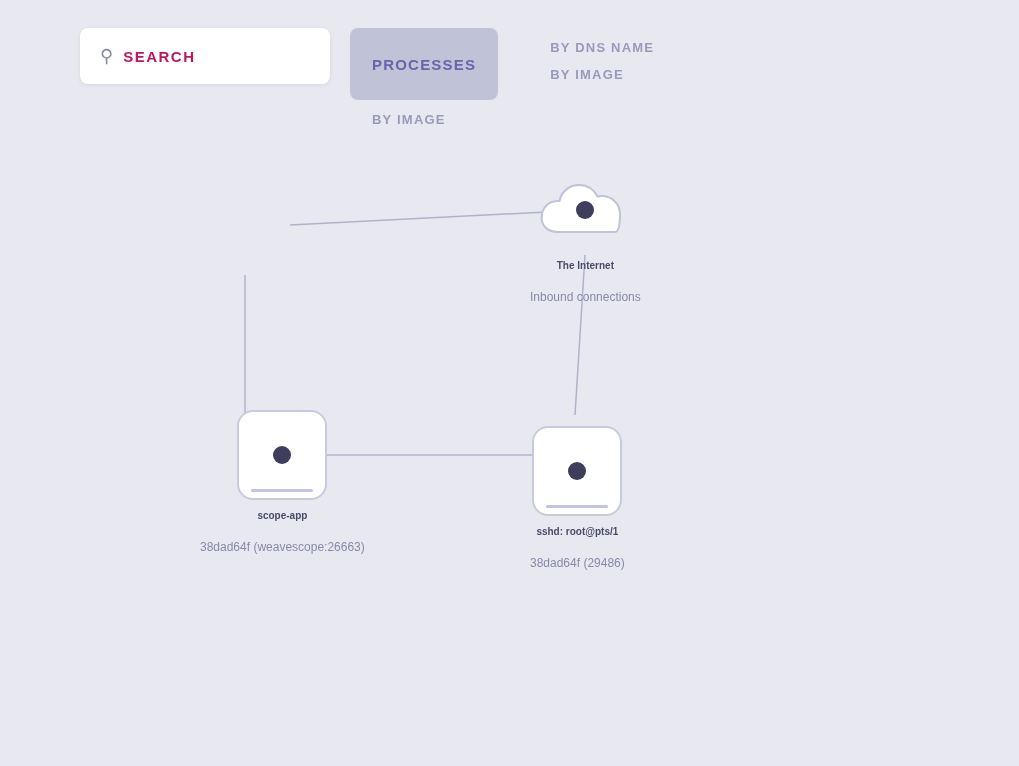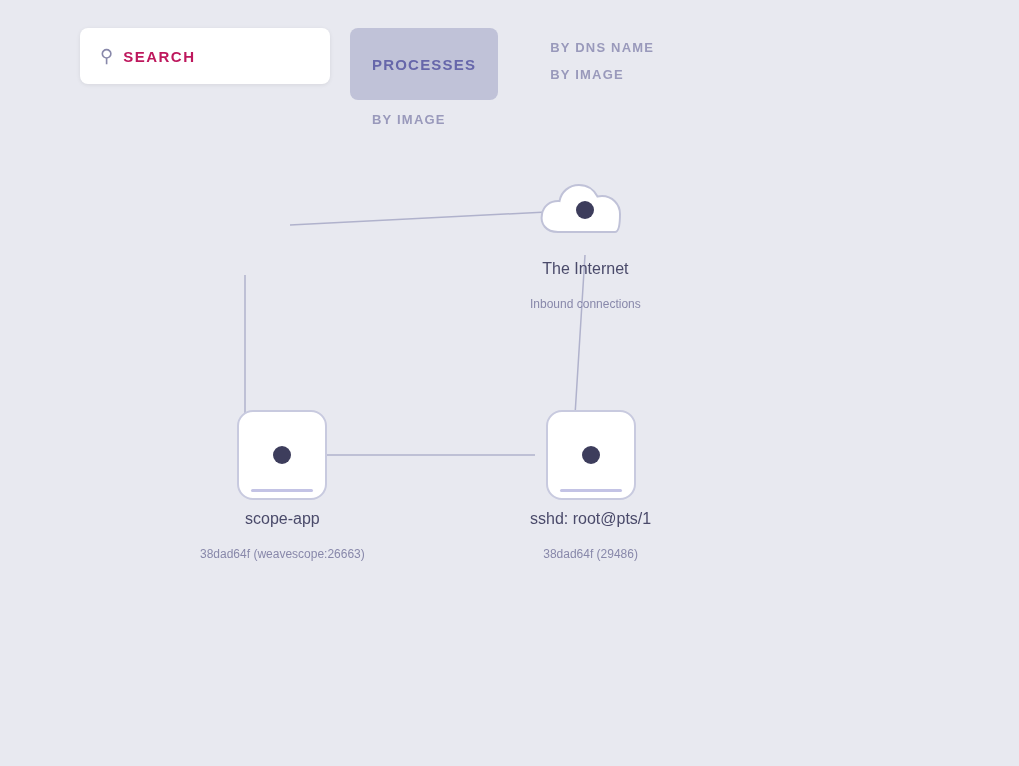--- a/index.html
+++ b/index.html
@@ -164,22 +164,22 @@
     .cloud-dot {
       position: relative;
       z-index: 2;
       width: 18px;
       height: 18px;
       background: #3d3d5c;
       border-radius: 50%;
     }
 
     .node-title {
-      font-size: 16px;
-      font-weight: 400;
+      font-size: 10px;
+      font-weight: 700;
       color: #4a4a6a;
       margin-top: 10px;
       text-align: center;
       white-space: nowrap;
     }
 
     .node-subtitle {
       font-size: 12px;
       color: #8888aa;
       text-align: center;
@@ -198,21 +198,21 @@
       top: 280px;
     }
 
     .node-internet {
       left: 530px;
       top: 40px;
     }
 
     .node-sshd {
       left: 530px;
-      top: 280px;
+      top: 296px;
     }
   </style>
 </head>
 <body>
 
 <div class="top-bar">
 
   <div class="search-box">
     <span class="search-icon">⚲</span>
     <span class="search-label">SEARCH</span>

